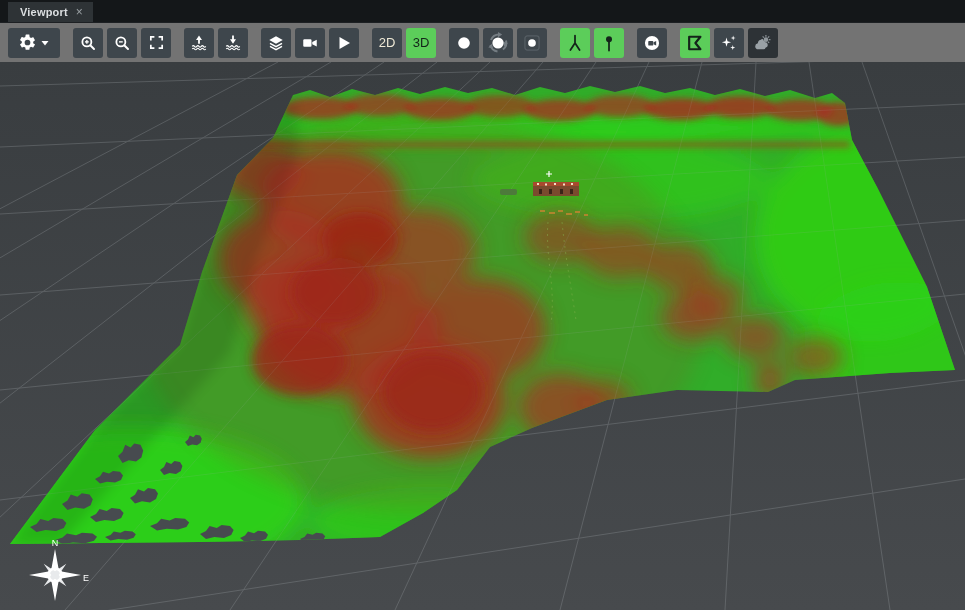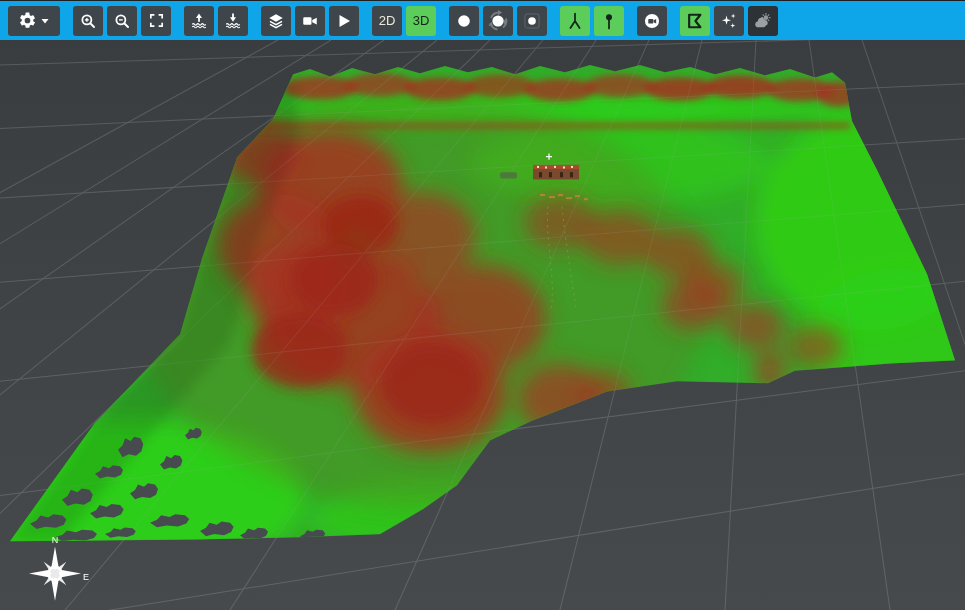--- a/index.html
+++ b/index.html
@@ -8,41 +8,47 @@
   .app { width:965px; height:610px; display:flex; flex-direction:column; }
 
   
   .tab-bar { height:22px; background:#141719; display:flex; align-items:flex-end; flex:0 0 auto; }
   .tab { height:20px; background:#2e3336; display:flex; align-items:center; gap:8px;
          padding:0 10px 0 12px; margin-left:8px; cursor:default; }
   .tab-label { color:#dcdfe1; font-size:11px; font-weight:bold; letter-spacing:.2px; }
   .tab-close { color:#9aa0a4; font-size:12px; line-height:1; cursor:pointer; }
 
   
-  .toolbar { height:40px; background:#0ea5e9; display:flex; align-items:center;
+  .toolbar { height:40px; background:#737373; display:flex; align-items:center;
              padding:0 8px; flex:0 0 auto; border-top:1px solid #1d2023; }
   .group { display:flex; gap:4px; margin-right:13px; }
   .btn { width:30px; height:30px; background:#3e464c; border:none; border-radius:3px;
          display:flex; align-items:center; justify-content:center; cursor:pointer; padding:0; }
   .btn.wide { width:52px; gap:3px; }
   .btn.active { background:#5ccd5a;text-align:center; }
   .btn.dim { background:#2d3236; }
   .btn svg { display:block; }
   .mode-label { font-size:13px; color:#efe9d6; font-weight:normal; }
   .btn.active .mode-label { color:#14241a; }
 
   
   .viewport { flex:1 1 auto; position:relative; overflow:hidden; }
   .viewport svg.scene { position:absolute; inset:0; width:100%; height:100%; }
 </style>
 </head>
 <body>
 
 <div class="app">
 
+  <div class="tab-bar">
+    <div class="tab">
+      <span class="tab-label">Viewport</span>
+      <span class="tab-close">×</span>
+    </div>
+  </div>
 
   <div class="toolbar">
 
     <div class="group">
       <button class="btn wide">
         <svg width="19" height="19" viewBox="0 0 24 24">
           <path fill="#fff" d="M19.14 12.94a7 7 0 0 0 .06-.94 7 7 0 0 0-.06-.94l2.03-1.58a.5.5 0 0 0 .12-.64l-1.92-3.32a.5.5 0 0 0-.61-.22l-2.39.96a7.3 7.3 0 0 0-1.62-.94l-.36-2.54A.5.5 0 0 0 13.9 2h-3.8a.5.5 0 0 0-.5.42l-.36 2.54c-.59.24-1.13.56-1.62.94l-2.39-.96a.5.5 0 0 0-.61.22L2.7 8.48a.5.5 0 0 0 .12.64l2.03 1.58a7 7 0 0 0 0 1.88l-2.03 1.58a.5.5 0 0 0-.12.64l1.92 3.32c.14.24.42.34.61.22l2.39-.96c.49.38 1.03.7 1.62.94l.36 2.54a.5.5 0 0 0 .5.42h3.84a.5.5 0 0 0 .5-.42l.36-2.54a7.3 7.3 0 0 0 1.62-.94l2.39.96c.22.09.47 0 .61-.22l1.92-3.32a.5.5 0 0 0-.12-.64zM12 15.6A3.6 3.6 0 1 1 15.6 12 3.6 3.6 0 0 1 12 15.6z"></path>
         </svg>
         <svg width="10" height="10" viewBox="0 0 10 10">
           <path fill="#fff" d="M1.5 3 L8.5 3 L5 7.5 Z"></path>

